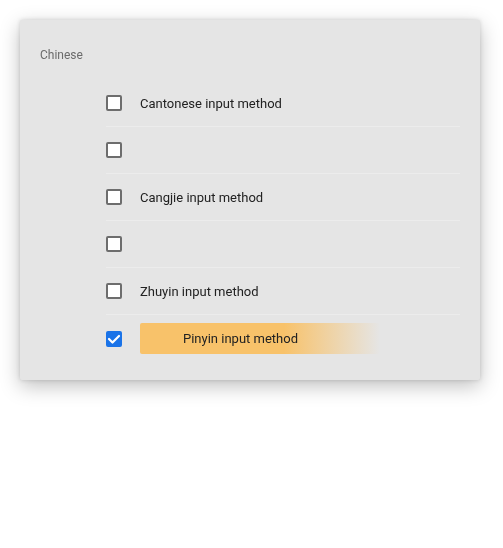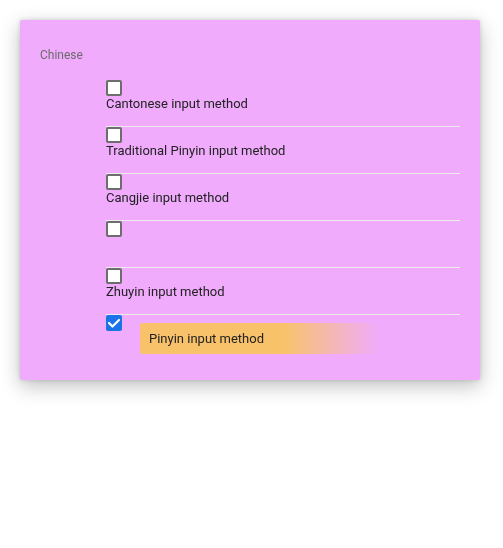--- a/index.html
+++ b/index.html
@@ -6,41 +6,40 @@
   body {
     margin: 0;
     padding: 20px;
     background: #ffffff;
     font-family: Roboto, "Helvetica Neue", Arial, sans-serif;
     width: 503px;
     height: 548px;
   }
   .card {
     width: 460px;
-    background: #f0abfc;
+    background: #e5e5e5;
     border-radius: 2px;
     box-shadow: 0 6px 20px rgba(0,0,0,0.25), 0 0 4px rgba(0,0,0,0.15);
     padding: 28px 0 18px 0;
     position: relative;
   }
   .section-label {
     font-size: 12px;
     color: #6b6b6b;
     padding: 0 20px 18px 20px;
   }
   .list {
     padding: 0 20px 0 86px;
   }
   .row {
     display: flex;
-    align-items: flex-start;
+    align-items: center;
     height: 47px;
     border-bottom: 1px solid #ececec;
     position: relative;
-    flex-direction: column;
   }
   .row:last-child { border-bottom: none; }
   .cb-wrap {
     flex: 0 0 auto;
     margin-right: 18px;
     display: flex;
     align-items: center;
   }
   .cb {
     width: 16px;
@@ -92,21 +91,20 @@
       <div class="row">
         <span class="cb-wrap">
           <span class="cb"></span>
         </span>
         <span class="label-text">Cantonese input method</span>
       </div>
       <div class="row">
         <span class="cb-wrap">
           <span class="cb"></span>
         </span>
-        <span class="label-text">Traditional Pinyin input method</span>
       </div>
       <div class="row">
         <span class="cb-wrap">
           <span class="cb"></span>
         </span>
         <span class="label-text">Cangjie input method</span>
       </div>
       <div class="row">
         <span class="cb-wrap">
           <span class="cb"></span>

